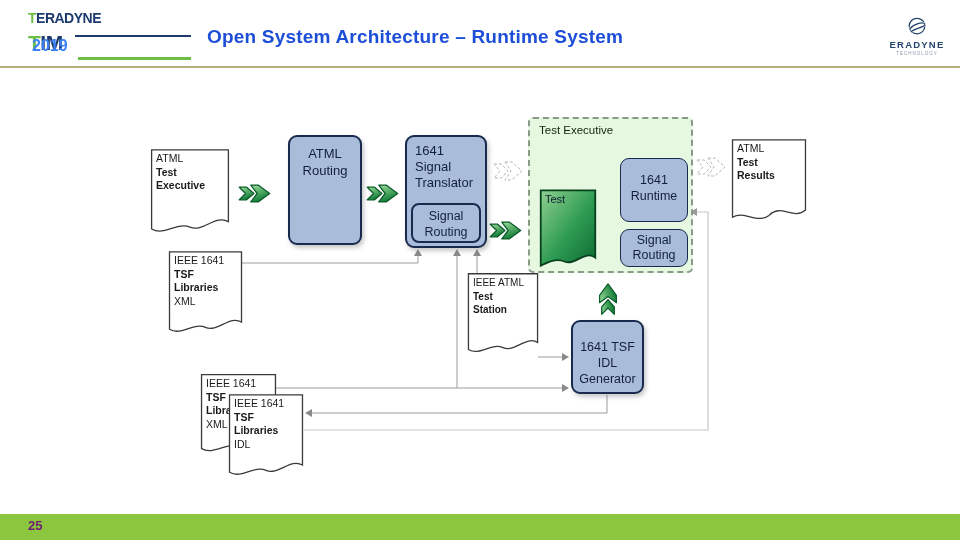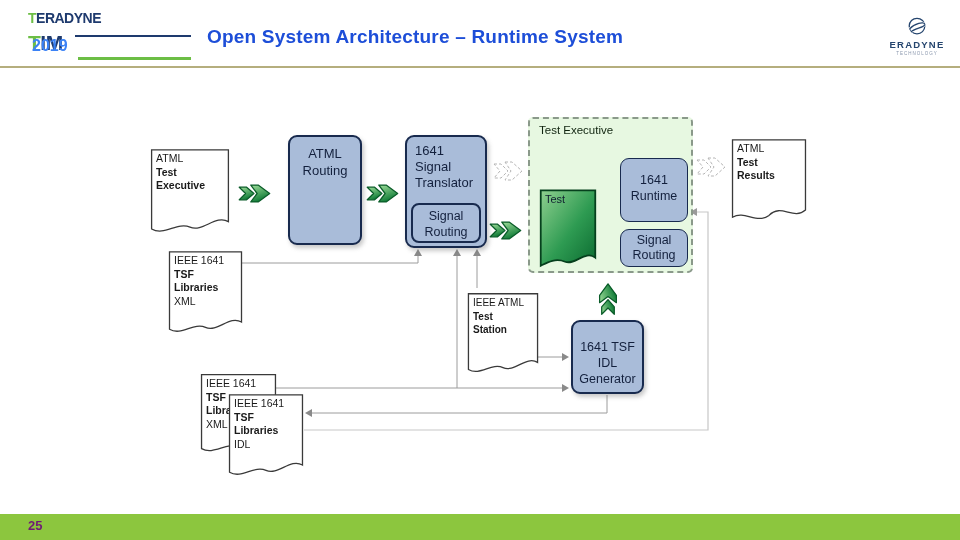--- a/index.html
+++ b/index.html
@@ -133,21 +133,21 @@
       <path d="M2,2 H98 V80 C82,72 66,92 50,86 C34,80 18,96 2,88 Z" fill="#ffffff" stroke="#3a3a3a" vector-effect="non-scaling-stroke" stroke-width="1.3"></path>
     </svg>
     <div class="dtxt">
       <span>IEEE 1641</span><br>
       <span class="b">TSF</span><br>
       <span class="b">Libraries</span><br>
       <span>XML</span>
     </div>
   </div>
 
-  <div class="doc" style="left:467px;top:292px;width:72px;height:88px">
+  <div class="doc" style="left:467px;top:272px;width:72px;height:88px">
     <svg viewBox="0 0 100 100" preserveAspectRatio="none">
       <path d="M2,2 H98 V80 C82,72 66,92 50,86 C34,80 18,96 2,88 Z" fill="#ffffff" stroke="#3a3a3a" vector-effect="non-scaling-stroke" stroke-width="1.3"></path>
     </svg>
     <div class="dtxt" style="font-size:10px">
       <span>IEEE ATML</span><br>
       <span class="b">Test</span><br>
       <span class="b">Station</span>
     </div>
   </div>
 

